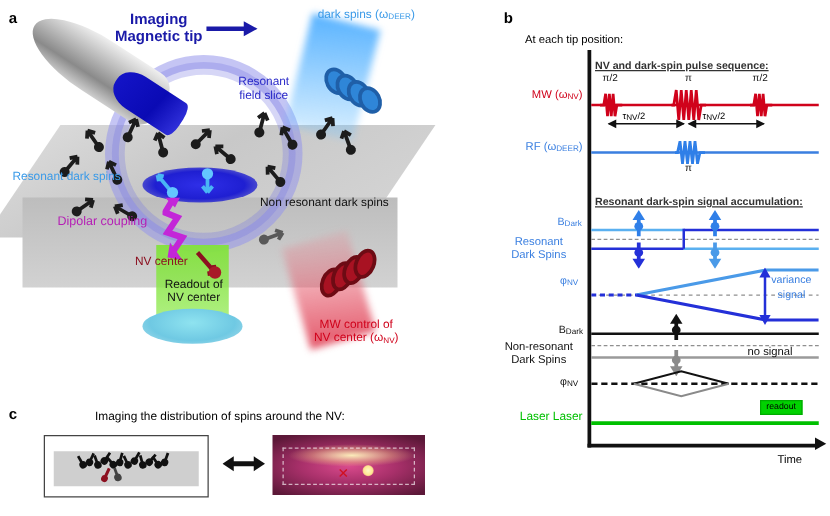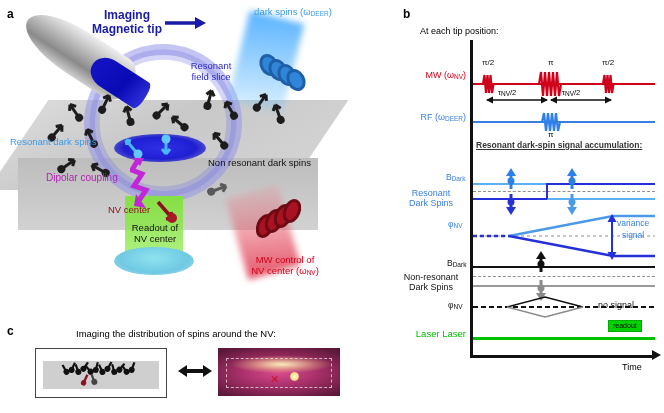--- a/index.html
+++ b/index.html
@@ -318,20 +318,21 @@
 
   <div class="abs panel-letter" style="left:3px;top:7px;">b</div>
 
   <div class="abs lbl" style="left:20px;top:26px;font-size:9px;">At each tip position:</div>
 
   <div class="abs b-axis-v"></div>
   <div class="abs b-axis-h"></div>
   <div class="abs arrowhead-r"></div>
   <div class="abs lbl" style="left:222px;top:362px;font-size:9px;">Time</div>
 
+  <div class="abs section-title" style="left:76px;top:47px;">NV and dark-spin pulse sequence:</div>
 
   <div class="abs lbl" style="left:8px;top:70px;font-size:9px;color:#d0021b;text-align:right;width:58px;">
     <span>MW (ω</span><sub>NV</sub><span>)</span>
   </div>
   <div class="abs trace trace-red" style="left:73px;top:83px;width:182px;"></div>
   <div class="abs" style="left:80px;top:72px;">
     <svg width="18" height="24" viewBox="0 0 18 24">
       <path d="M0 12 L3 12 L4.5 3 L6 21 L7.5 3 L9 21 L10.5 3 L12 21 L13.5 12 L18 12" stroke="#d0021b" stroke-width="2.2" fill="none"></path>
     </svg>
   </div>
@@ -374,21 +375,21 @@
     <span>RF (ω</span><sub>DEER</sub><span>)</span>
   </div>
   <div class="abs trace trace-blue" style="left:73px;top:121px;width:182px;"></div>
   <div class="abs" style="left:140px;top:110px;">
     <svg width="24" height="24" viewBox="0 0 24 24">
       <path d="M0 12 L2 12 L4 3 L6 21 L8 3 L10 21 L12 3 L14 21 L16 3 L18 21 L20 12 L24 12" stroke="#2f7fe8" stroke-width="2.2" fill="none"></path>
     </svg>
   </div>
   <div class="abs lbl" style="left:148px;top:130px;font-size:8px;">π</div>
 
-  <div class="abs section-title" style="left:76px;top:140px;">Resonant dark-spin signal accumulation:</div>
+  <div class="abs section-title" style="left:76px;top:156px;">Resonant dark-spin signal accumulation:</div>
 
   <div class="abs lbl ctr" style="left:-6px;top:188px;width:74px;font-size:9px;color:#3a7fe0;">
     <div>Resonant</div>
     <div>Dark Spins</div>
   </div>
   <div class="abs lbl" style="left:46px;top:172px;font-size:8.5px;color:#3a7fe0;">
     <span>B</span><sub>Dark</sub>
   </div>
 
   <div class="abs trace trace-ltb" style="left:73px;top:183px;width:74px;"></div>
@@ -477,21 +478,21 @@
   <div class="abs lbl" style="left:48px;top:300px;font-size:8.5px;color:#111;">
     <span>φ</span><sub>NV</sub>
   </div>
   <div class="abs" style="left:73px;top:293px;">
     <svg width="182" height="28" viewBox="0 0 182 28">
       <line x1="0" y1="14" x2="182" y2="14" stroke="#111" stroke-width="2" stroke-dasharray="5,3"></line>
       <path d="M34 14 L72 4 L110 14" stroke="#111" stroke-width="1.6" fill="none"></path>
       <path d="M34 14 L72 24 L110 14" stroke="#8a8a8a" stroke-width="1.6" fill="none"></path>
     </svg>
   </div>
-  <div class="abs lbl" style="left:198px;top:300px;font-size:9px;color:#111;">no signal</div>
+  <div class="abs lbl" style="left:198px;top:276px;font-size:9px;color:#111;">no signal</div>
 
   <div class="abs lbl" style="left:-2px;top:328px;font-size:9.5px;color:#00c000;text-align:right;width:68px;">Laser Laser</div>
   <div class="abs trace trace-green" style="left:73px;top:337px;width:182px;"></div>
   <div class="abs readout-box" style="left:208px;top:320px;">readout</div>
 </div>
 
 <div class="abs" id="panel-c">
 
   <div class="abs panel-letter" style="left:7px;top:6px;">c</div>
 

